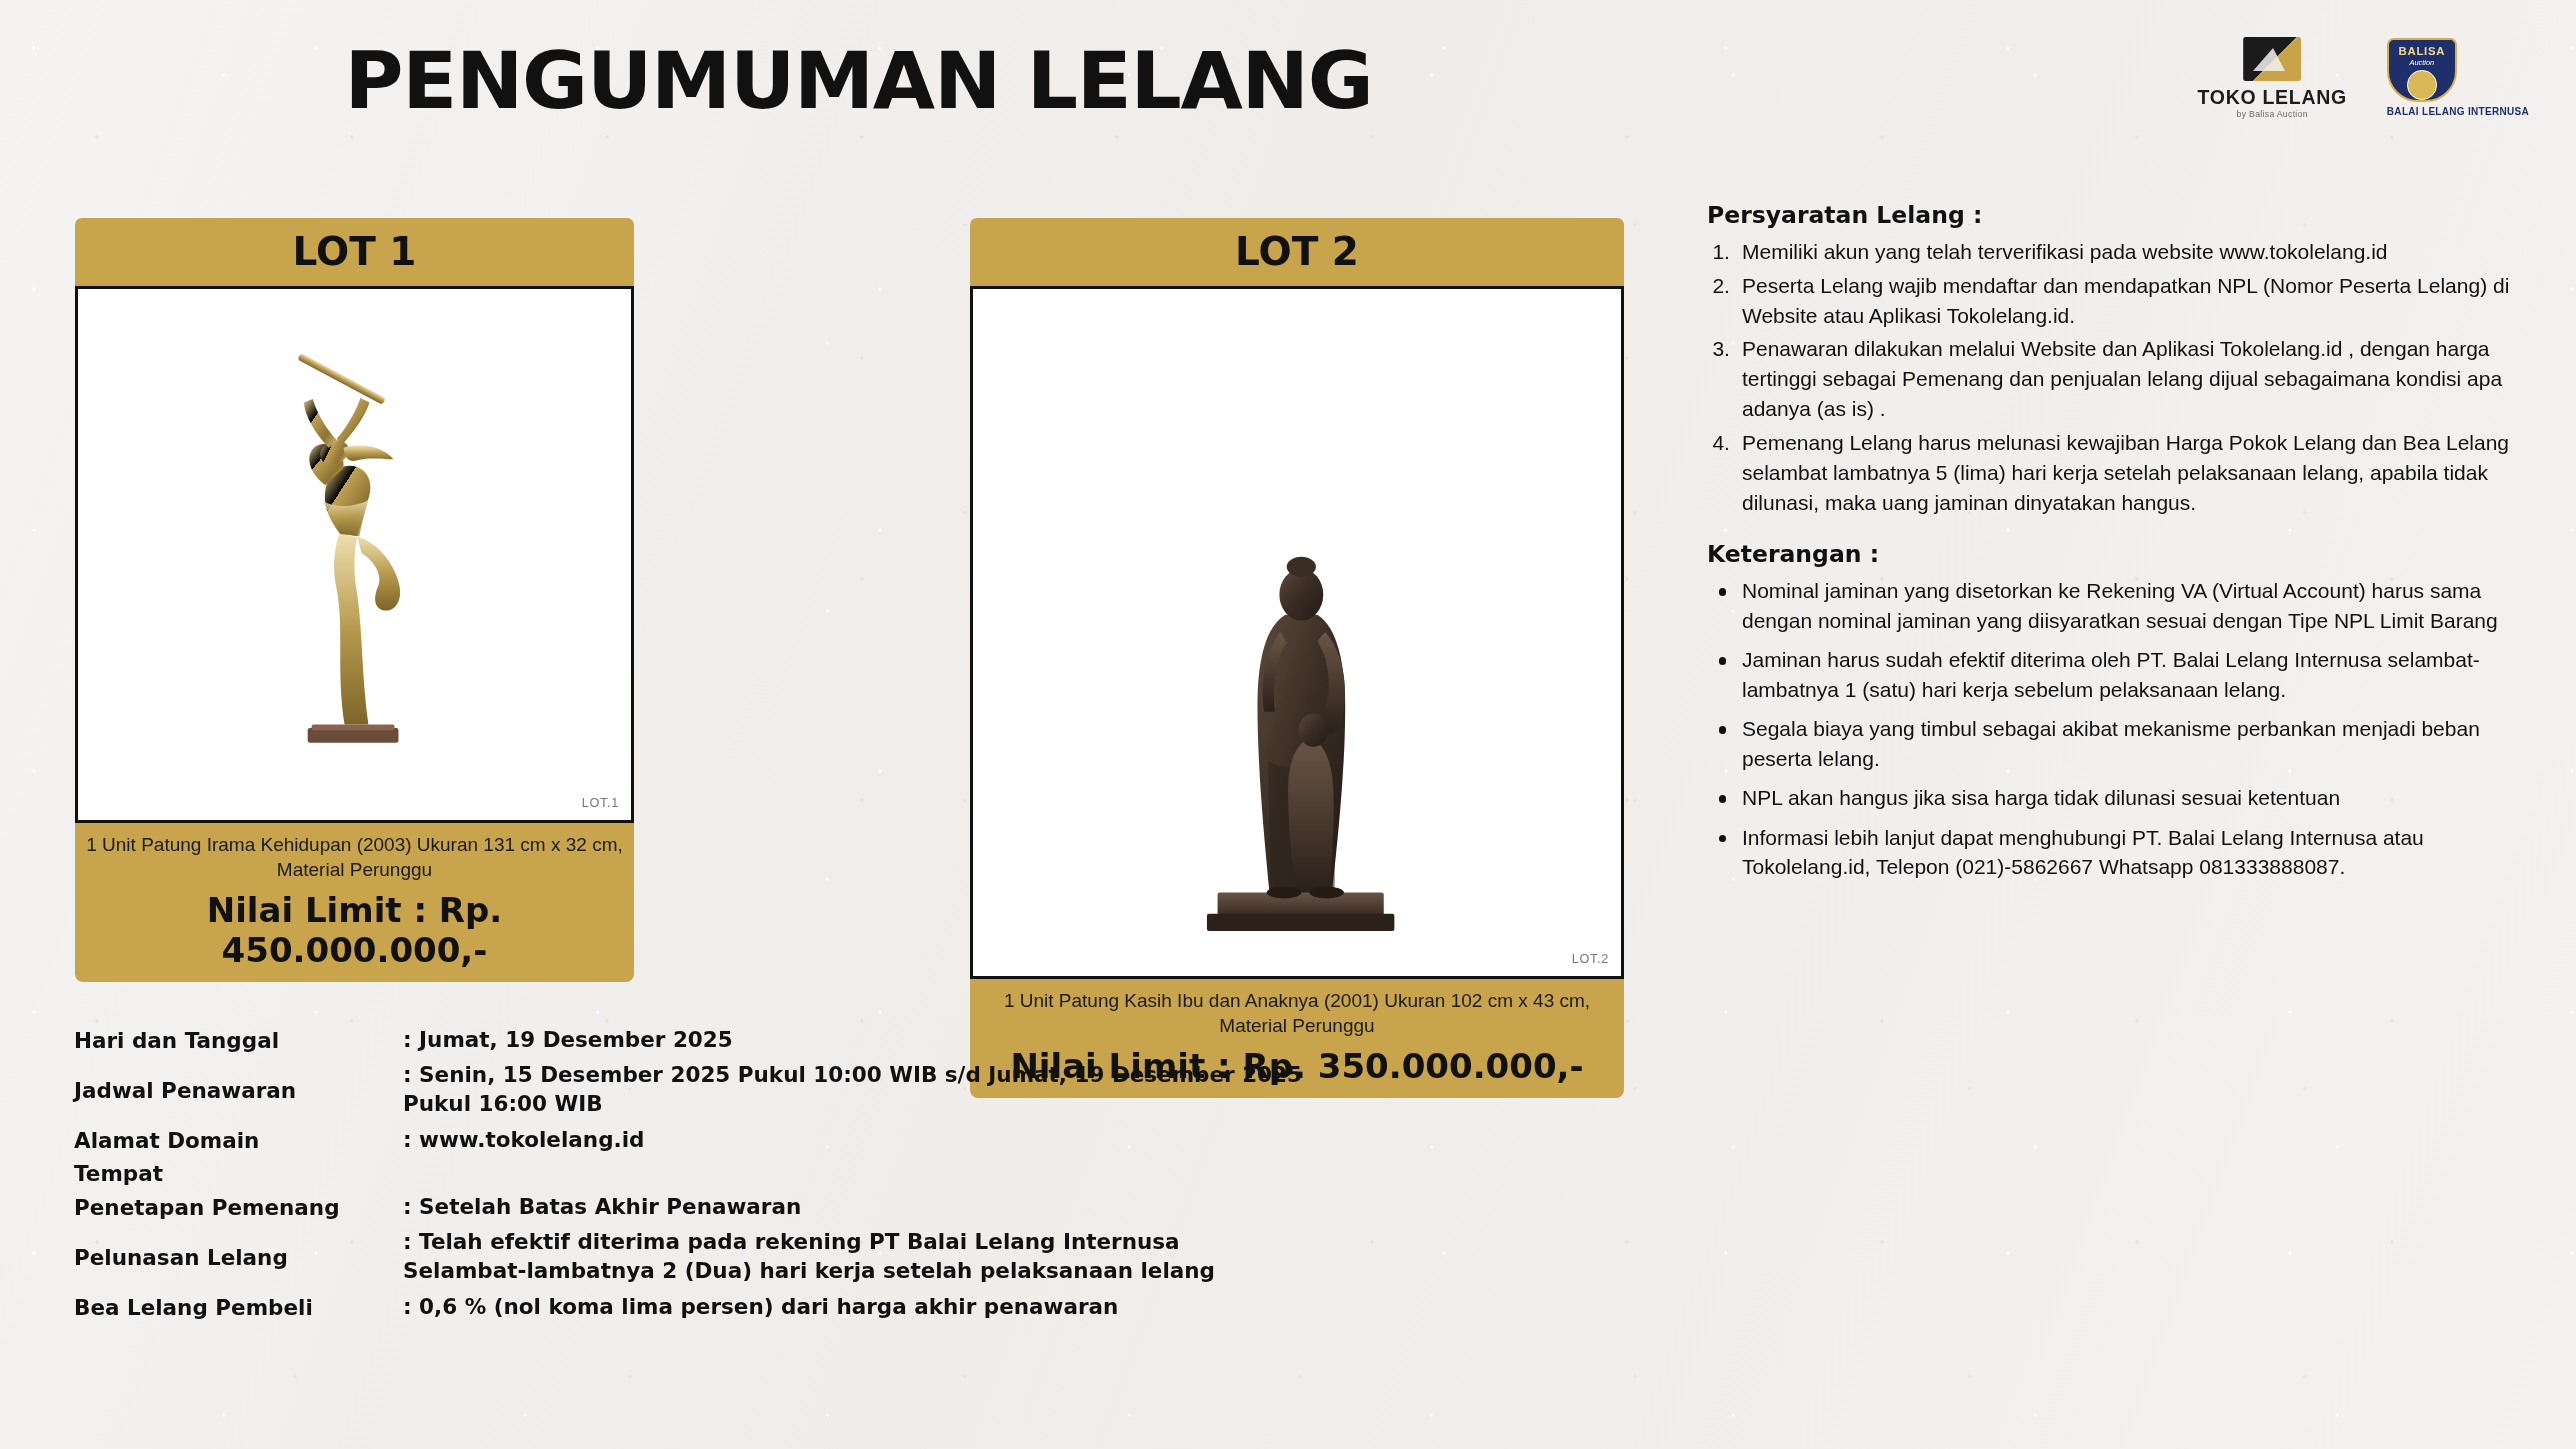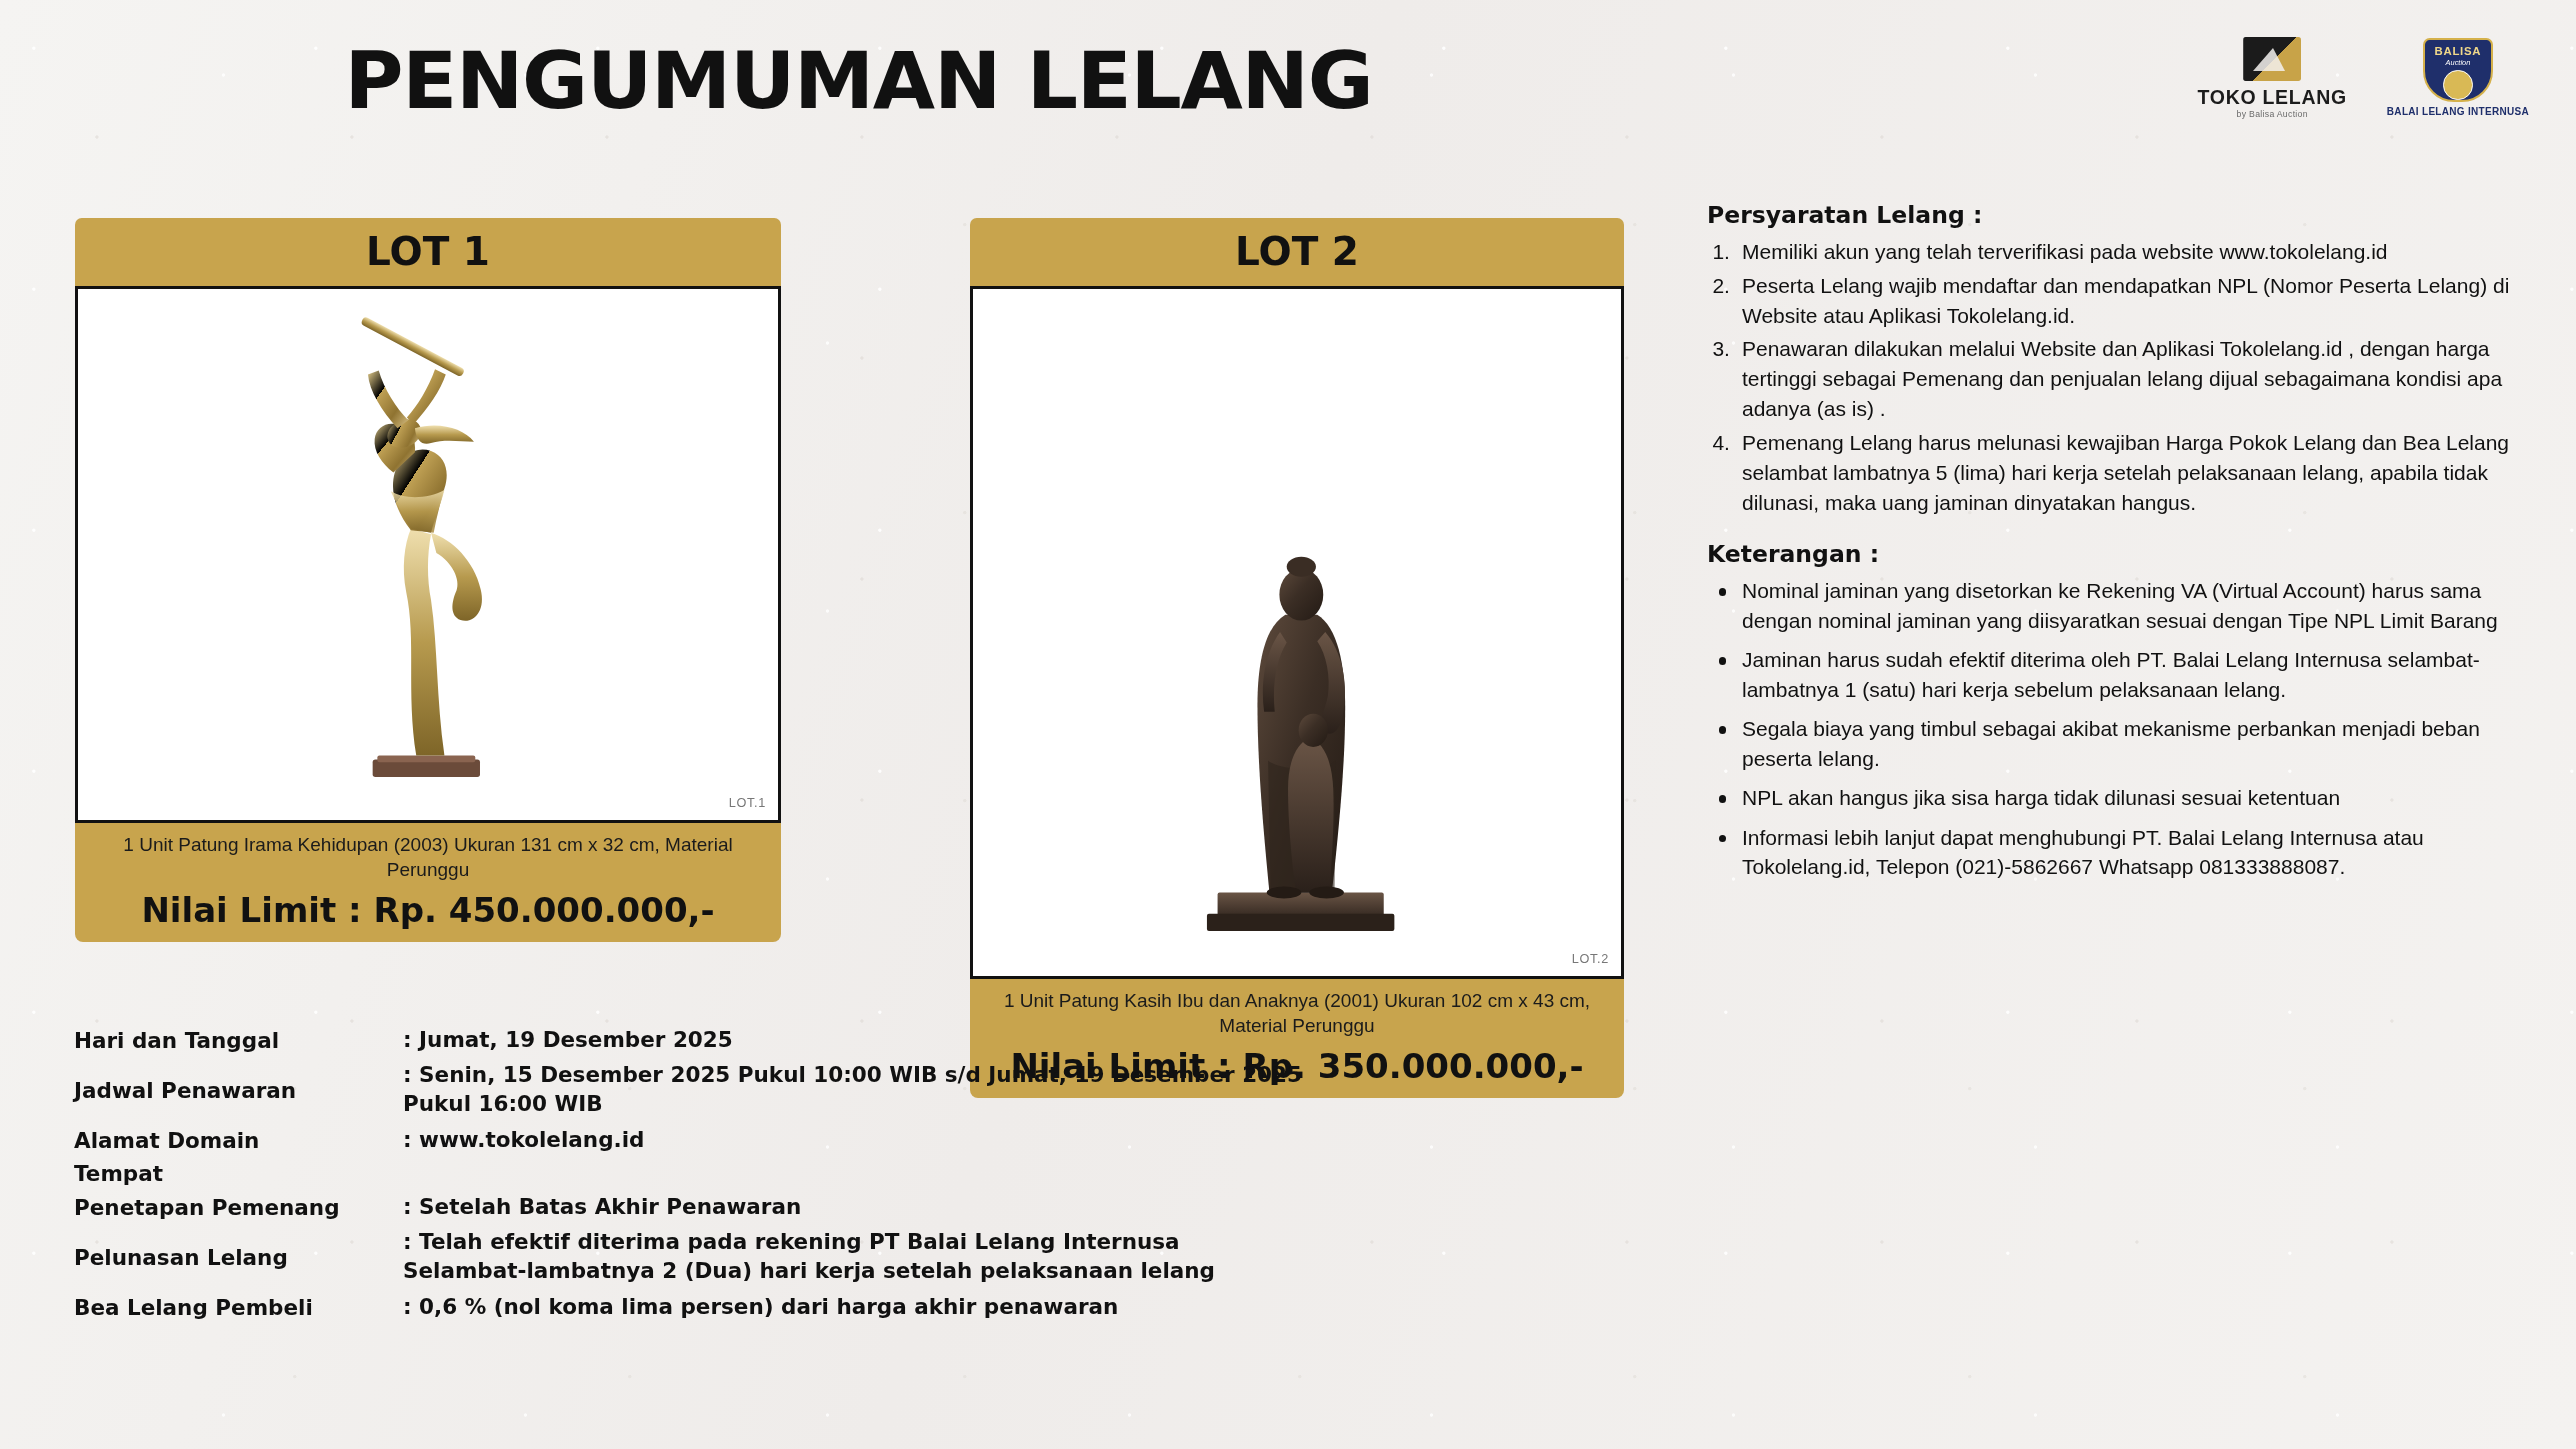--- a/index.html
+++ b/index.html
@@ -56,21 +56,21 @@
     position: absolute; left: 9.4px; top: 10.7px;
     width: 0; height: 0;
     border-left: 20px solid transparent;
     border-right: 12px solid transparent;
     border-bottom: 23px solid #f3f1ef;
     opacity: .85;
   }
   .logo-toko .ttl { font-size: 19.5px; font-weight: 800; letter-spacing: 0.7px; color: #1c1c1c; margin-top: 4.7px; }
   .logo-toko .sub { font-size: 8.7px; color: #6b6b6b; letter-spacing: 0.3px; }
 
-  .logo-balisa { display: flex; flex-direction: column; align-items: center; }
+  .logo-balisa { display: flex; flex-direction: column; align-items: flex-start; }
   .logo-balisa .shield {
     width: 70px; height: 64px;
     background: #1f2f6b;
     border: 2.7px solid #d5b14b;
     border-radius: 6.7px 6.7px 31px 31px;
     position: relative;
     display: flex; flex-direction: column; align-items: center; justify-content: flex-start;
     padding-top: 4.7px;
   }
   .logo-balisa .shield .b1 { font-size: 11.4px; color: #f0d88a; font-weight: 800; letter-spacing: 0.7px; }
@@ -187,21 +187,21 @@
     <div class="logo-balisa">
       <div class="shield">
         <div class="b1">BALISA</div>
         <div class="b2">Auction</div>
         <div class="circ"></div>
       </div>
       <div class="bl">BALAI LELANG INTERNUSA</div>
     </div>
   </div>
 
-  <div class="lot-card" style="left:75px; top:218px; width:706px;">
+  <div class="lot-card" style="left:75px; top:218px; width:559px;">
     <div class="lot-head">LOT 1</div>
     <div class="lot-photo" style="height:537px;">
       <div class="statue-wrap">
         <svg width="654" height="530" viewBox="0 0 975 790">
           <defs>
             <linearGradient id="bronzeA" x1="0" y1="0" x2="1" y2="1">
               <stop offset="0%" stop-color="#e3cc8a"></stop>
               <stop offset="35%" stop-color="#c9a martian"></stop>
               <stop offset="35%" stop-color="#bfa054"></stop>
               <stop offset="70%" stop-color="#8f7331"></stop>

